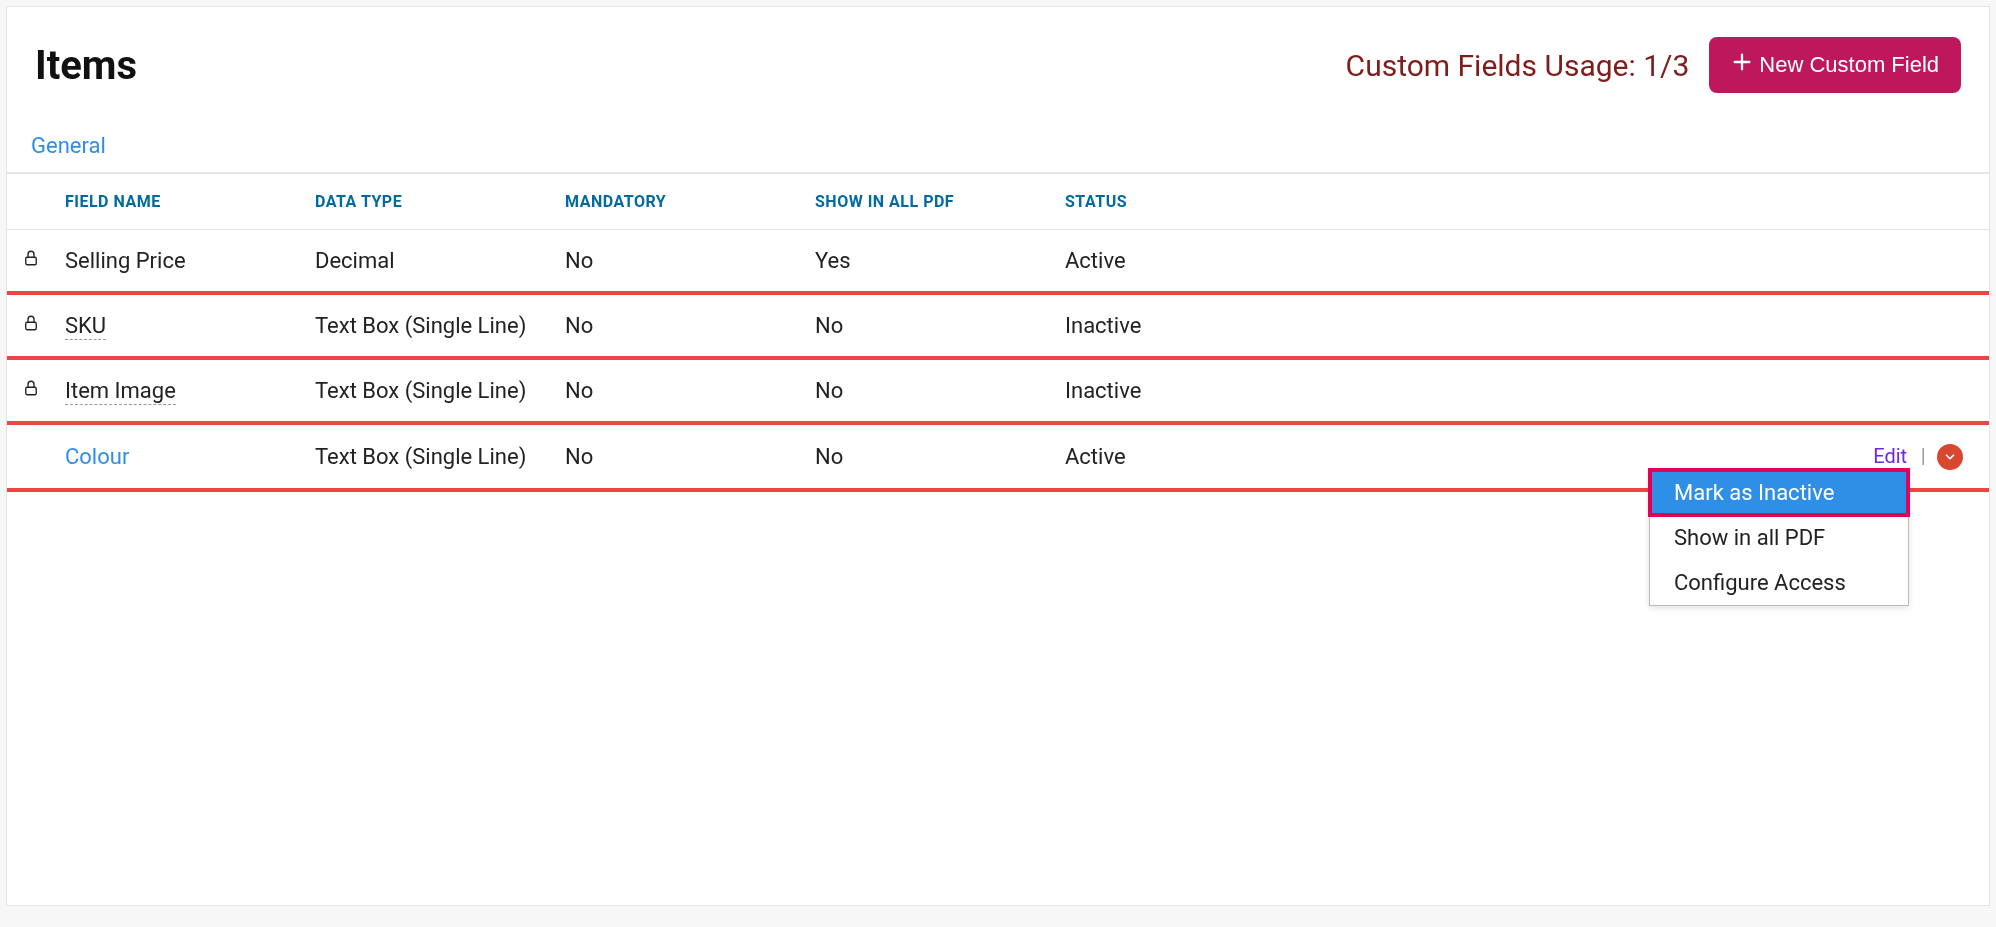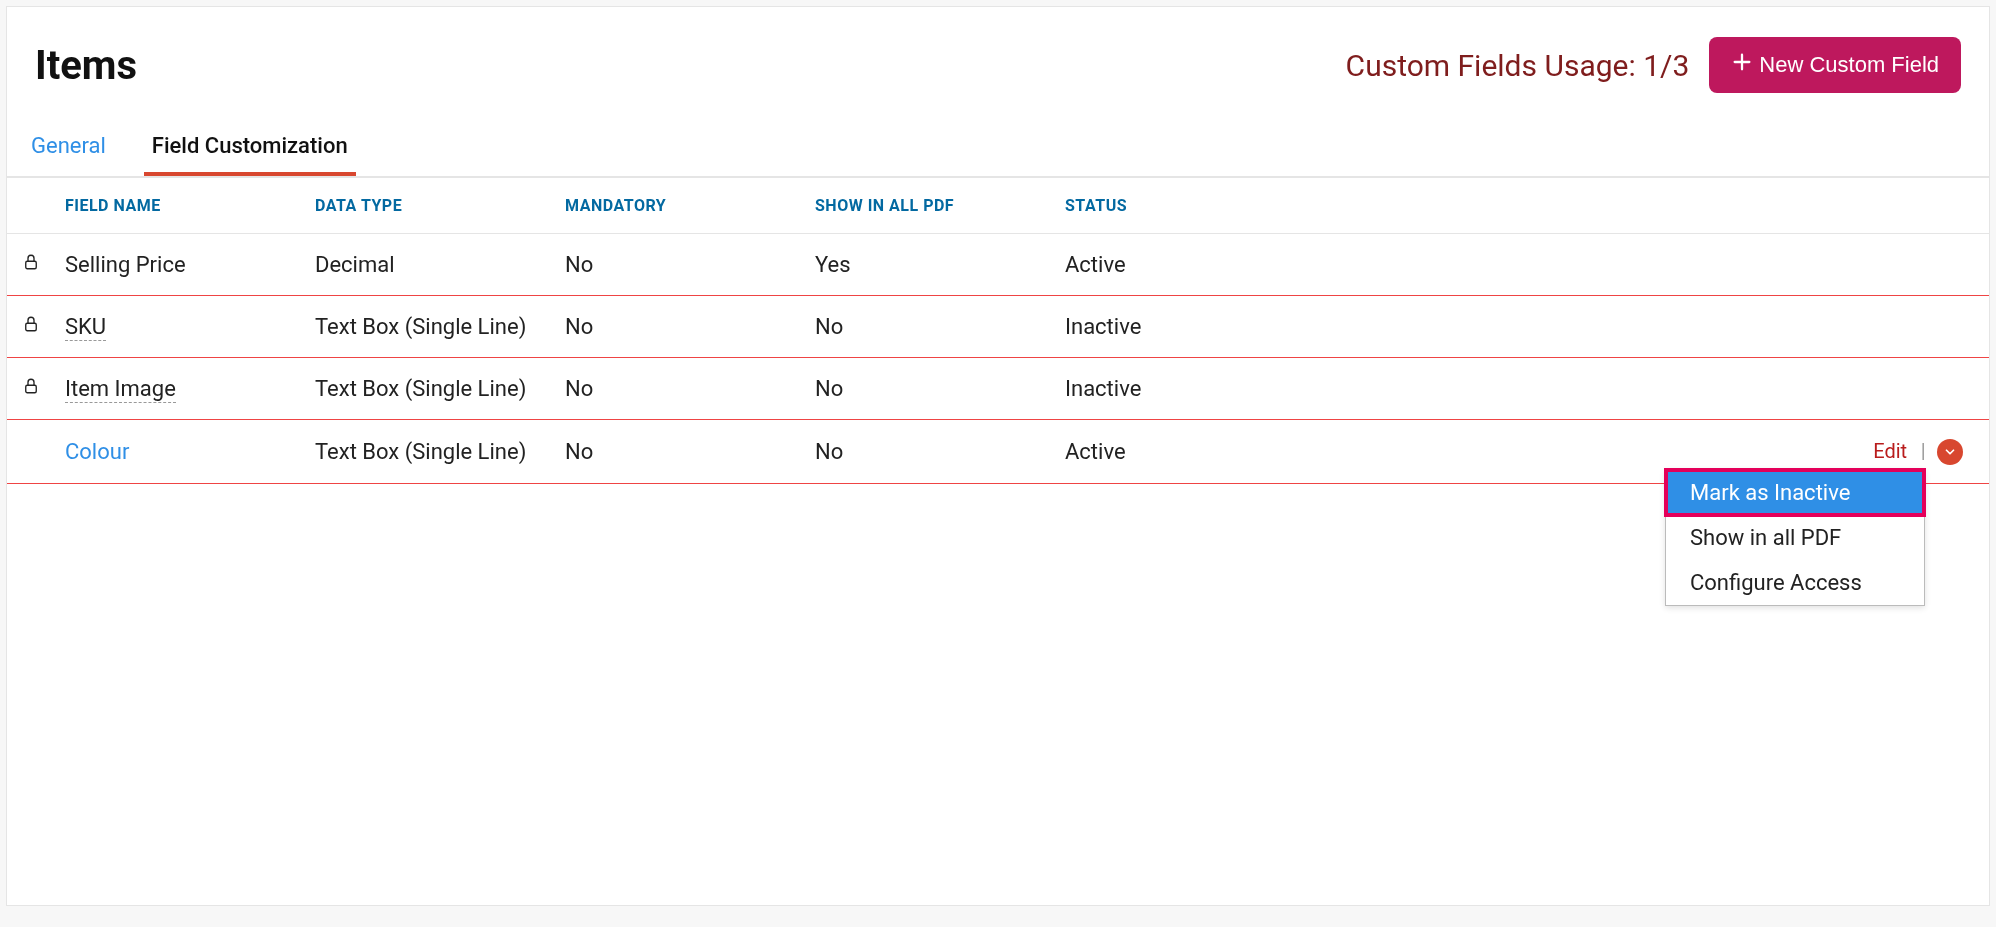--- a/index.html
+++ b/index.html
@@ -78,39 +78,39 @@
     font-weight: 700;
     letter-spacing: 0.5px;
     color: #0369a1;
     padding: 18px 10px;
     border-bottom: 1px solid #e5e5e5;
     border-top: 1px solid #e5e5e5;
     background: #fff;
   }
   table.fields tbody td {
     padding: 18px 10px;
-    border-bottom: 1px solid #ef4444;
+    border-bottom: 4px solid #ef4444;
     font-size: 22px;
     vertical-align: middle;
     background: #fff;
   }
   tr.row-hover td { background: #f6f6f6; }
   .col-lock { width: 48px; text-align: center; }
   .col-name { width: 250px; }
   .col-type { width: 250px; }
   .col-mand { width: 250px; }
   .col-pdf  { width: 250px; }
   .col-status { width: 260px; }
   .col-actions { text-align: right; padding-right: 26px !important; white-space: nowrap;}
   .lock-icon { color: #333; display:inline-block; }
   .lock-icon svg { width: 18px; height: 20px; stroke: #222; }
   .dotted { border-bottom: 1px dashed #999; padding-bottom: 1px; }
   .link-text { color: #2f8fe6; }
   .edit-link {
-    color: #b91c1c;
+    color: #6d28d9;
     font-size: 20px;
     cursor: pointer;
   }
   .sep {
     color: #999;
     margin: 0 6px 0 8px;
     font-size: 20px;
   }
   .chevron-btn {
     display: inline-flex;
@@ -118,21 +118,21 @@
     justify-content: center;
     width: 26px; height: 26px;
     background: #d8472f;
     border-radius: 50%;
     cursor: pointer;
     vertical-align: middle;
   }
   .chevron-btn svg { width: 14px; height: 14px; stroke:#fff; }
   .dropdown {
     position: absolute;
-    right: 64px;
+    right: 80px;
     top: 462px;
     width: 260px;
     background: #fff;
     border: 1px solid #bbb;
     box-shadow: 0 2px 6px rgba(0,0,0,0.12);
     z-index: 10;
   }
   .dropdown-item {
     padding: 10px 24px;
     font-size: 22px;
@@ -163,21 +163,20 @@
               <line x1="4" y1="12" x2="20" y2="12"></line>
           </svg>
         </span>
         <span>New Custom Field</span>
       </button>
     </div>
   </div>
 
   <div class="tabs">
     <div class="tab inactive">General</div>
-    <div class="tab active">Field Customization</div>
   </div>
 
   <table class="fields">
     <thead>
       <tr>
         <th class="col-lock"></th>
         <th class="col-name">FIELD NAME</th>
         <th class="col-type">DATA TYPE</th>
         <th class="col-mand">MANDATORY</th>
         <th class="col-pdf">SHOW IN ALL PDF</th>

